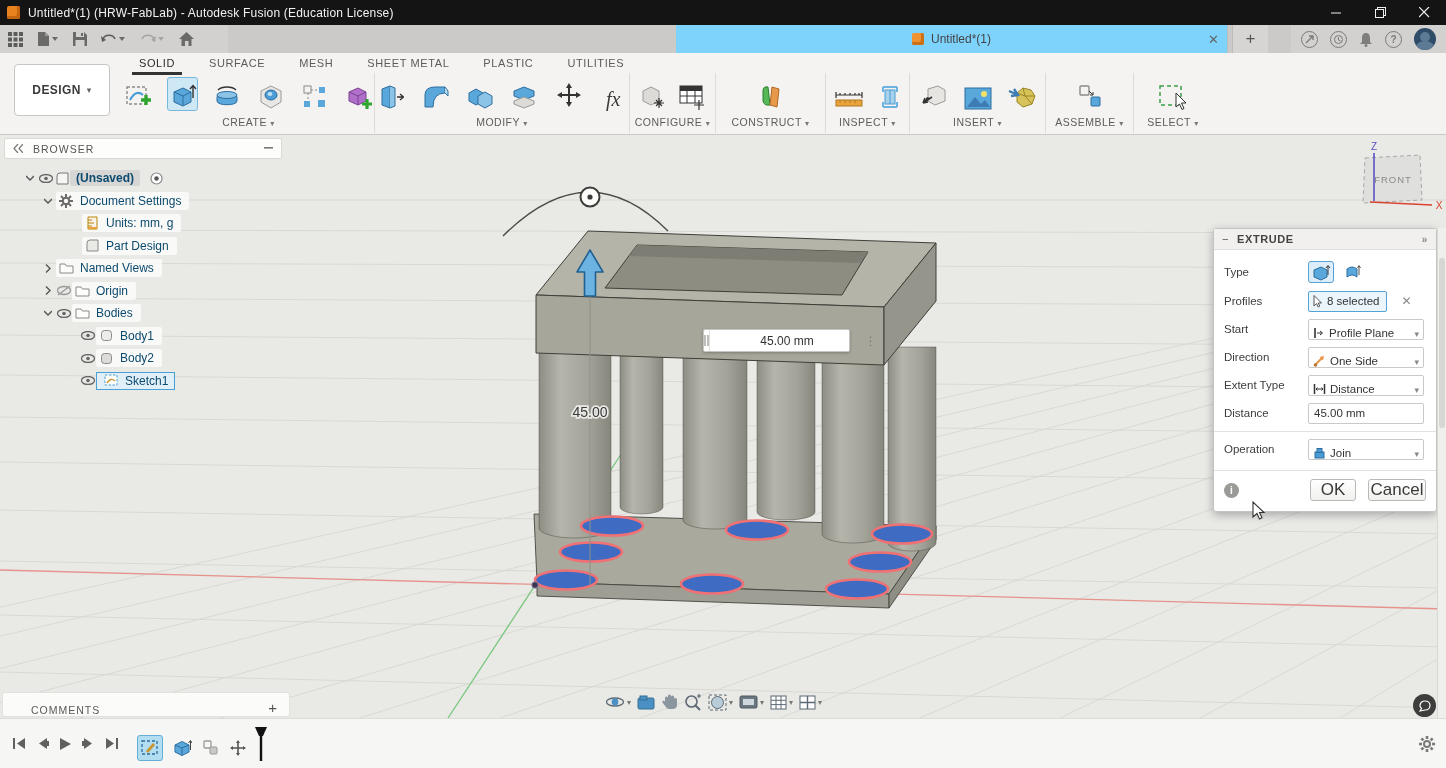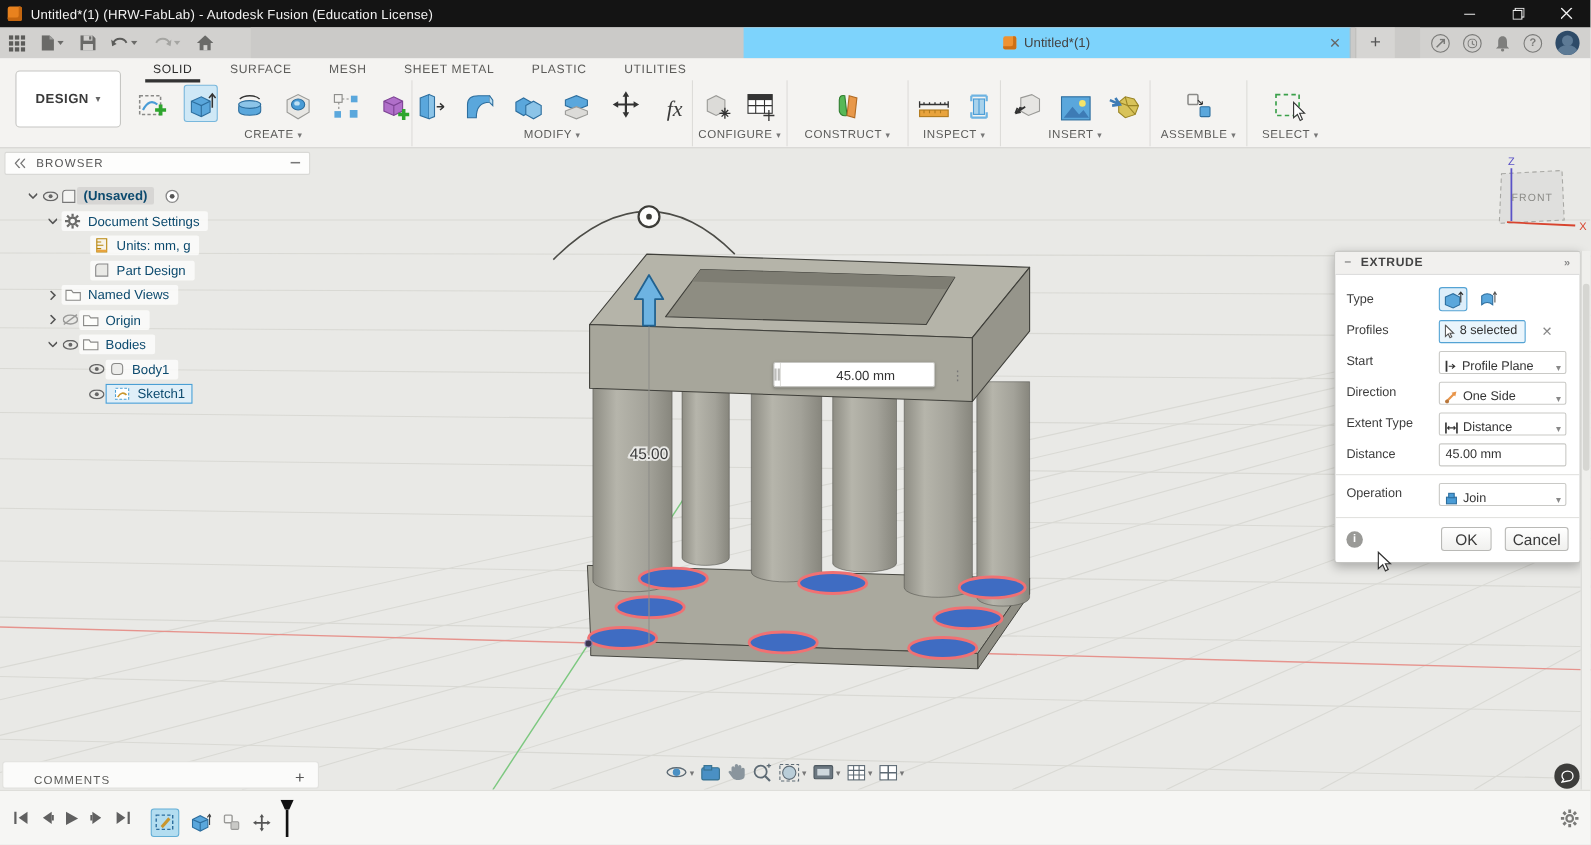--- a/index.html
+++ b/index.html
@@ -71,21 +71,21 @@
   .drow .dlabel{width:84px;font-size:11.5px;color:#3d3d3d}
   .dd{width:116px;height:21px;border:1px solid #c9c9c6;border-radius:2px;background:#fff;display:flex;align-items:flex-end;padding:0 4px;gap:4px;font-size:11.5px;color:#333}
   .dd .caret{margin-left:auto;color:#888;font-size:9px}
   .dinput{width:116px;height:21px;border:1px solid #c9c9c6;border-radius:2px;background:#fff;font-size:11.5px;color:#333;padding:0 5px;font-family:"Liberation Sans",sans-serif}
   .type-btn{width:26px;height:22px;border:1px solid transparent;border-radius:3px;display:flex;align-items:center;justify-content:center}
   .type-btn.sel{background:#ddeefa;border-color:#54a3d4}
   .profiles-chip{height:21px;border:1.5px solid #54a3d4;background:#eaf5fc;border-radius:2px;display:flex;align-items:center;padding:0 7px 0 4px;gap:4px;font-size:11.5px;color:#333}
   .clear-x{margin-left:14px;color:#888;font-size:12px}
   .dlg-sep{border-top:1px solid #e2e2df;margin:4px -10px 2px -10px}
   .dlg-footer{display:flex;align-items:center;padding:8px 10px 10px 10px;border-top:1px solid #e2e2df;margin-top:6px}
-  .btn{height:22px;border:1px solid #b9b9b6;border-radius:3px;background:linear-gradient(#fff,#f0f0ee);font-size:14px;color:#3a3a3a;display:flex;align-items:center;justify-content:center}
+  .btn{height:22px;border:1px solid #b9b9b6;border-radius:3px;background:linear-gradient(#fff,#f0f0ee);font-size:17px;color:#3a3a3a;display:flex;align-items:center;justify-content:center}
   .btn.ok{width:46px;margin-left:auto}
   .btn.cancel{width:58px;margin-left:12px}
   .info-i{width:15px;height:15px;border-radius:50%;background:#9a9a97;color:#fff;font-size:10px;display:flex;align-items:center;justify-content:center;font-weight:bold}
 
   
   .dim-box{position:absolute;left:703px;top:194px;width:147px;height:23px;background:#fff;border:1px solid #c6c6c2;border-radius:2px;box-shadow:0 1px 3px rgba(0,0,0,.25);display:flex;align-items:center}
   .dim-grip{width:12px;height:100%;border-right:1px solid #e0e0dd;display:flex;align-items:center;justify-content:center;gap:1.5px}
   .dim-grip i{display:block;width:1.5px;height:11px;background:#bdbdba}
   .dim-value{flex:1;border:0;text-align:center;font-size:12px;color:#333;font-family:"Liberation Sans",sans-serif;background:transparent;outline:none}
   .dim-menu{width:16px;color:#777;font-size:12px;letter-spacing:0;text-align:center}
@@ -674,20 +674,37 @@
         <span class="chip">
             <span class="tree-ico">
               <svg width="13" height="13">
                 <rect x="1.5" y="1.5" width="10" height="10" rx="3" fill="#ececea" stroke="#8a8a88"></rect>
               </svg>
             </span>
         <span class="lbl">Body1</span>
           </span>
       </div>
 
+      <div class="brow">
+        <span style="width:76px"></span>
+        <span class="tree-ico">
+            <svg width="14" height="9">
+              <ellipse cx="7" cy="4.5" rx="6.5" ry="4" fill="none" stroke="#666" stroke-width="1.3"></ellipse>
+              <circle cx="7" cy="4.5" r="1.8" fill="#666"></circle>
+            </svg>
+          </span>
+        <span class="chip">
+            <span class="tree-ico">
+              <svg width="13" height="13">
+                <rect x="1.5" y="1.5" width="10" height="10" rx="3" fill="#dcdbd8" stroke="#8a8a88"></rect>
+              </svg>
+            </span>
+        <span class="lbl">Body2</span>
+          </span>
+      </div>
 
 
       <div class="brow">
         <span style="width:76px"></span>
         <span class="tree-ico">
             <svg width="14" height="9">
               <ellipse cx="7" cy="4.5" rx="6.5" ry="4" fill="none" stroke="#666" stroke-width="1.3"></ellipse>
               <circle cx="7" cy="4.5" r="1.8" fill="#666"></circle>
             </svg>
           </span>

